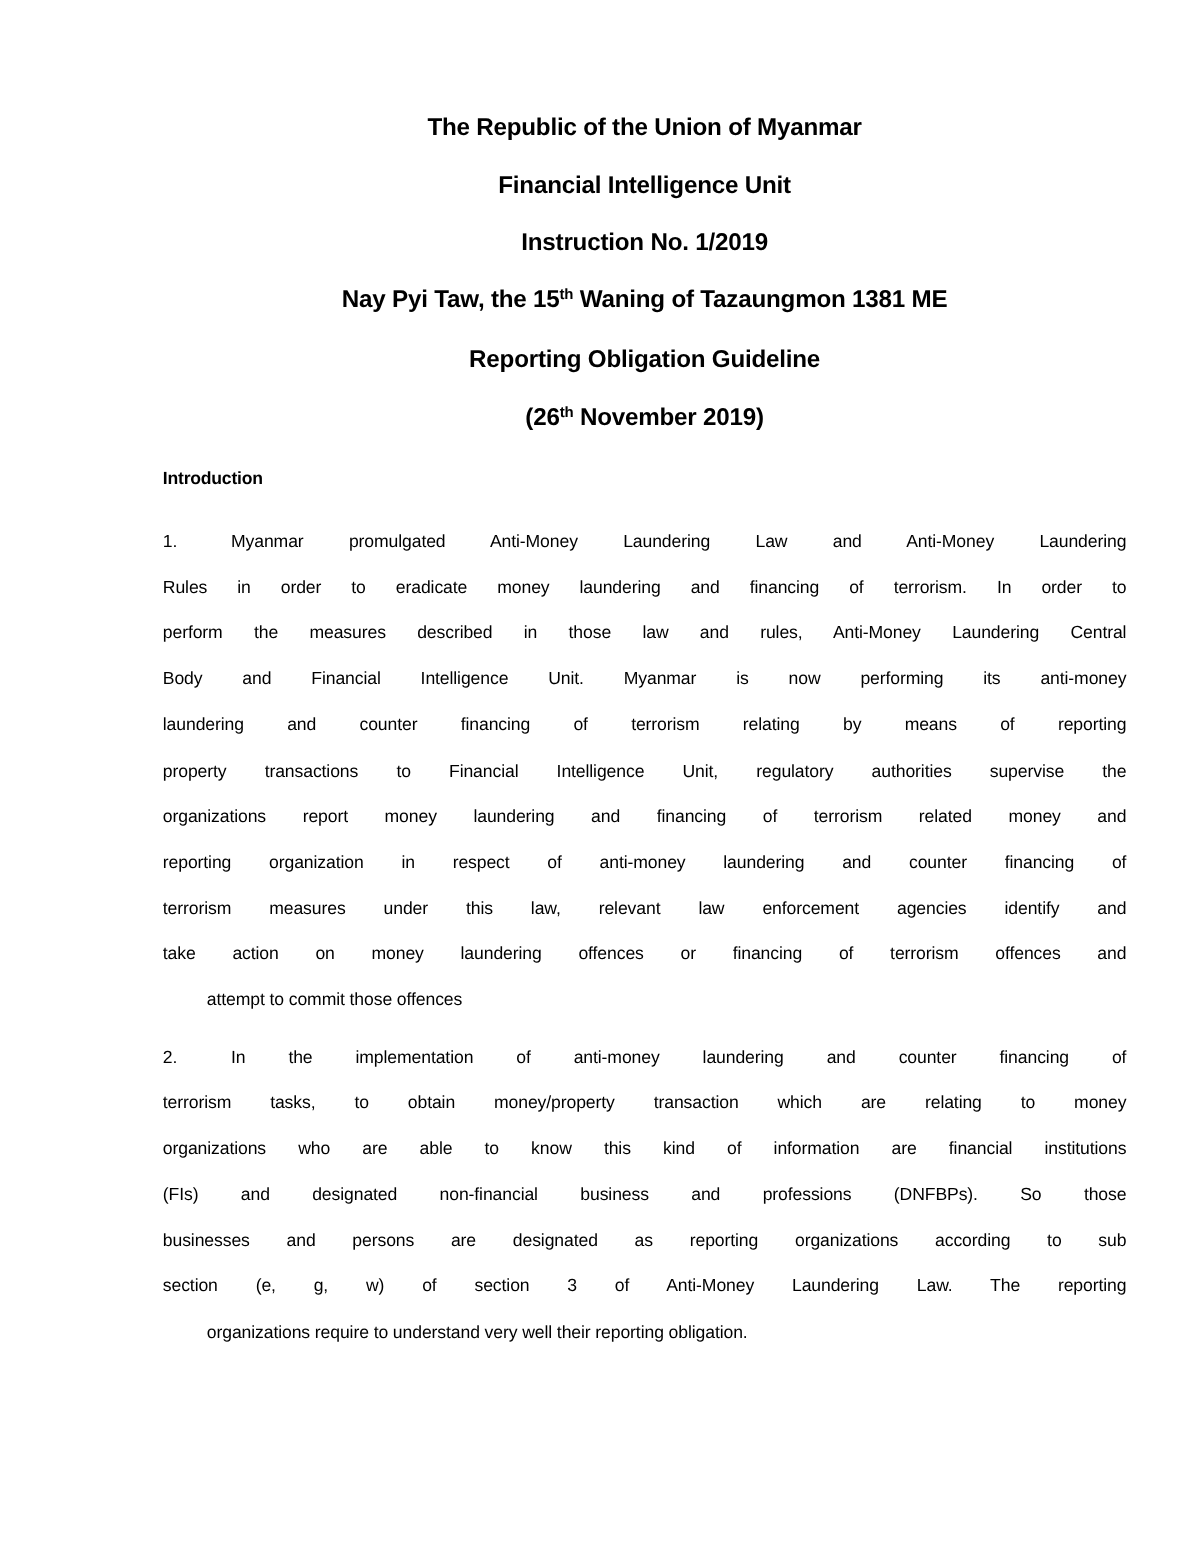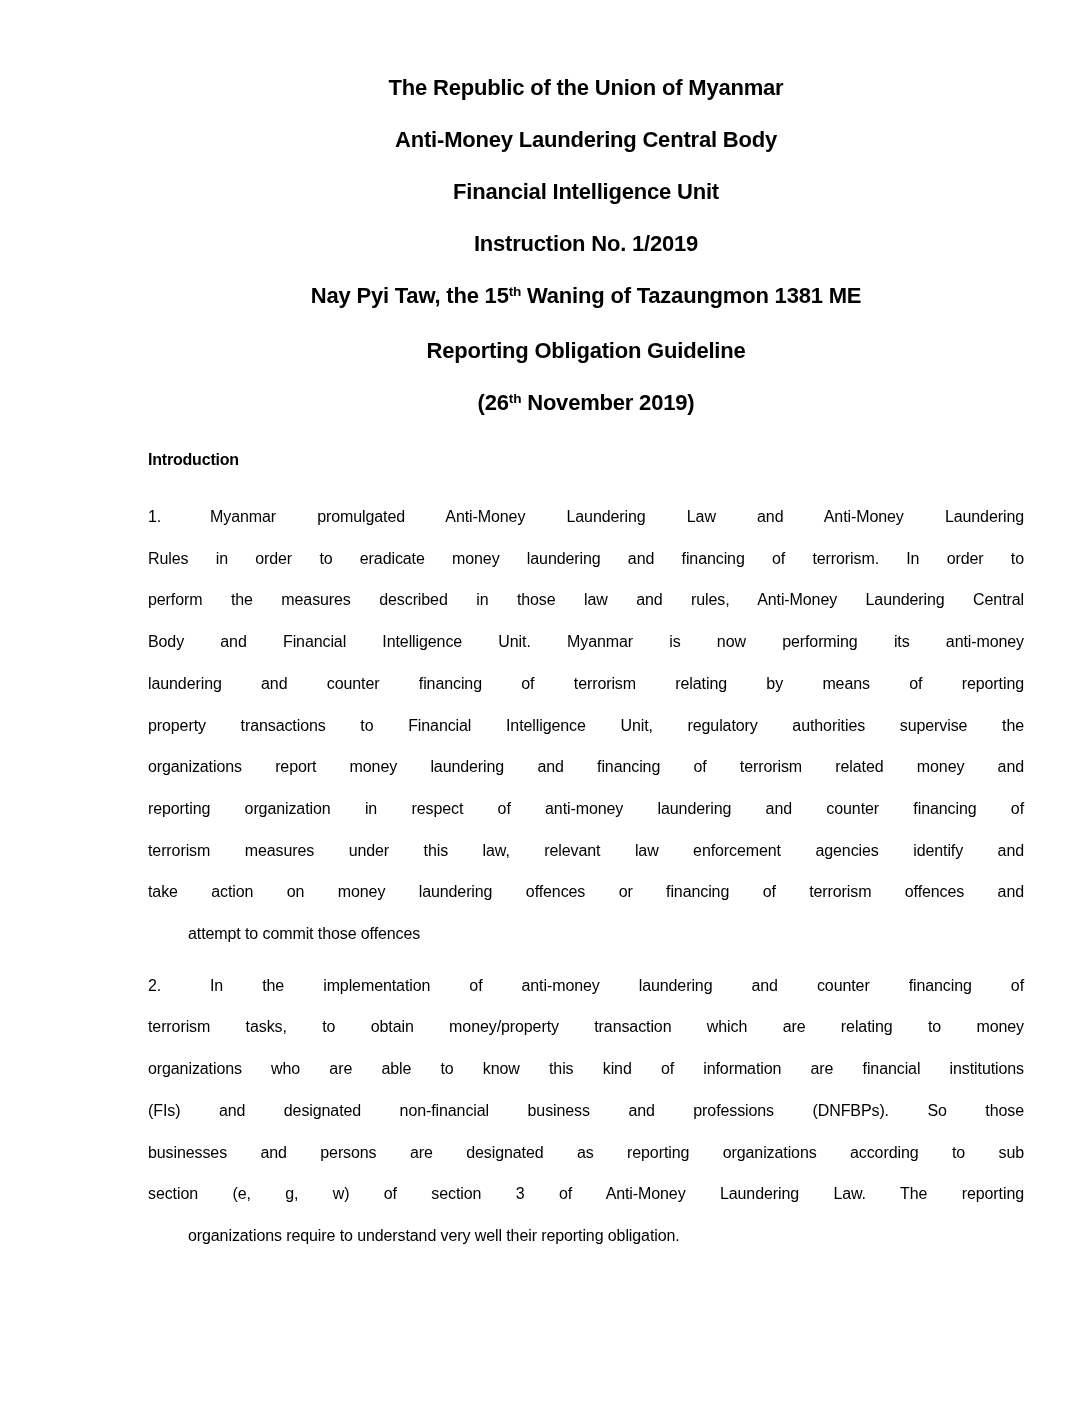--- a/index.html
+++ b/index.html
@@ -16,21 +16,21 @@
     font-family: "Liberation Sans", sans-serif;
     overflow: hidden;
   }
   .content {
     position: absolute;
     left: 148px;
     top: 0;
     width: 876px;
   }
   .headings {
-    padding-top: 62px;
+    padding-top: 90px;
   }
   .doc-heading {
     font-size: 22px;
     font-weight: 700;
     line-height: 52px;
     text-align: center;
     white-space: nowrap;
     letter-spacing: -0.2px;
   }
   .sup {
@@ -66,21 +66,20 @@
   }
 </style>
 </head>
 <body>
 
 <div class="page">
   <div class="content">
 
     <div class="headings">
       <div class="doc-heading">The Republic of the Union of Myanmar</div>
-      <div class="doc-heading">Anti-Money Laundering Central Body</div>
       <div class="doc-heading">Financial Intelligence Unit</div>
       <div class="doc-heading">Instruction No. 1/2019</div>
       <div class="doc-heading"><span>Nay Pyi Taw, the 15</span><span class="sup">th</span><span> Waning of Tazaungmon 1381 ME</span></div>
       <div class="doc-heading">Reporting Obligation Guideline</div>
       <div class="doc-heading"><span>(26</span><span class="sup">th</span><span> November 2019)</span></div>
     </div>
 
     <div class="section-heading">Introduction</div>
 
     <div class="para">

